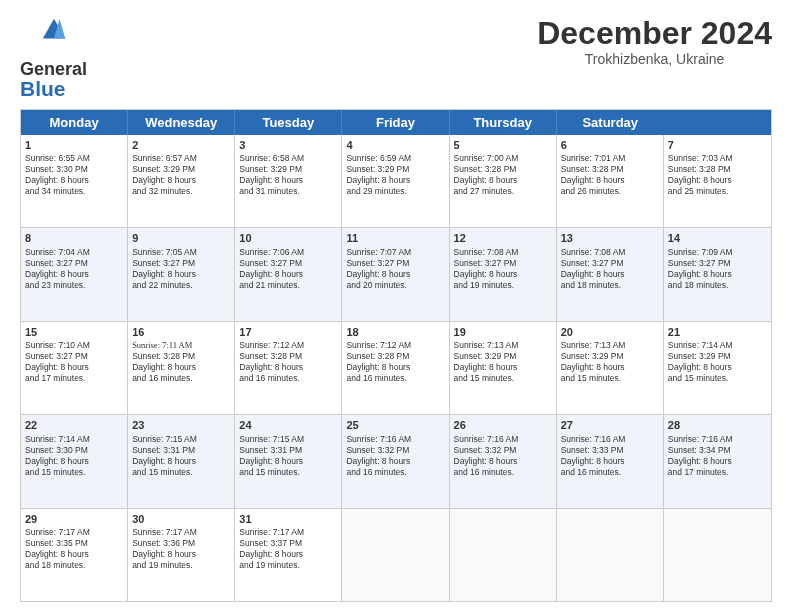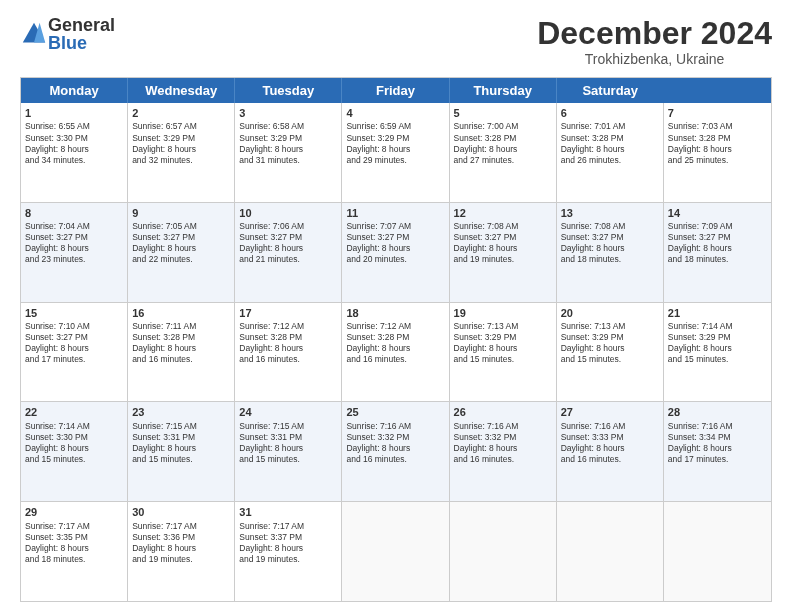--- a/index.html
+++ b/index.html
@@ -19,34 +19,35 @@
     }
     .header {
       display: flex;
       justify-content: space-between;
       align-items: flex-start;
       margin-bottom: 10px;
     }
     .logo {
       display: flex;
       align-items: center;
-      gap: 0;
+      gap: 16px;
+      flex-direction: column;
     }
     .logo-text {
       display: flex;
       flex-direction: column;
       line-height: 1;
     }
     .logo-general {
       font-size: 18px;
       font-weight: bold;
       color: #333;
     }
     .logo-blue {
-      font-size: 18px;
+      font-size: 21px;
       font-weight: bold;
       color: #2a6bb5;
     }
     .logo-icon {
       width: 28px;
       height: 28px;
     }
     .title-block {
       text-align: center;
     }
@@ -248,21 +249,21 @@
         <div class="cal-row">
           <div class="cal-cell">
             <span class="day-num">15</span>
             <span style="display: block;">Sunrise: 7:10 AM</span>
             <span style="display: block;">Sunset: 3:27 PM</span>
             <span style="display: block;">Daylight: 8 hours</span>
             <span style="display: block;">and 17 minutes.</span>
           </div>
           <div class="cal-cell">
             <span class="day-num">16</span>
-            <span style="display: block;">Sunrise: 7:11 AM</span>
+            <span style="display: block; font-family: Liberation Serif, serif;">Sunrise: 7:11 AM</span>
             <span style="display: block;">Sunset: 3:28 PM</span>
             <span style="display: block;">Daylight: 8 hours</span>
             <span style="display: block;">and 16 minutes.</span>
           </div>
           <div class="cal-cell">
             <span class="day-num">17</span>
             <span style="display: block;">Sunrise: 7:12 AM</span>
             <span style="display: block;">Sunset: 3:28 PM</span>
             <span style="display: block;">Daylight: 8 hours</span>
             <span style="display: block;">and 16 minutes.</span>

